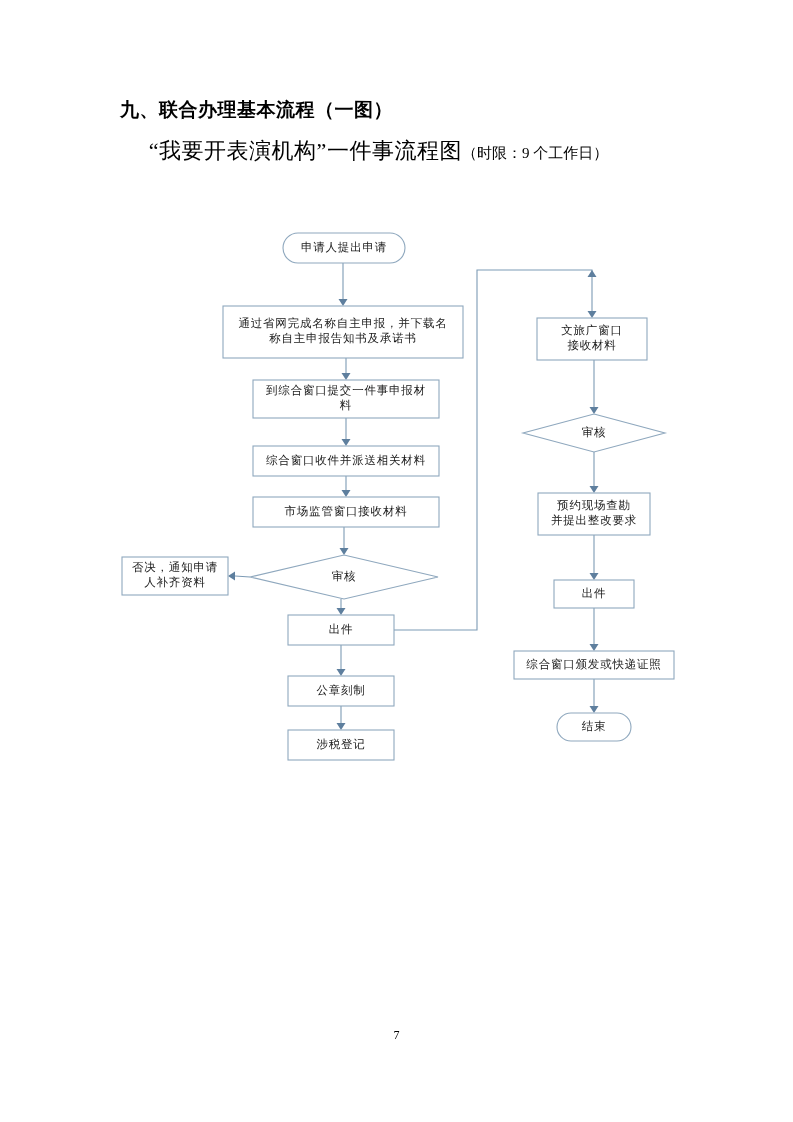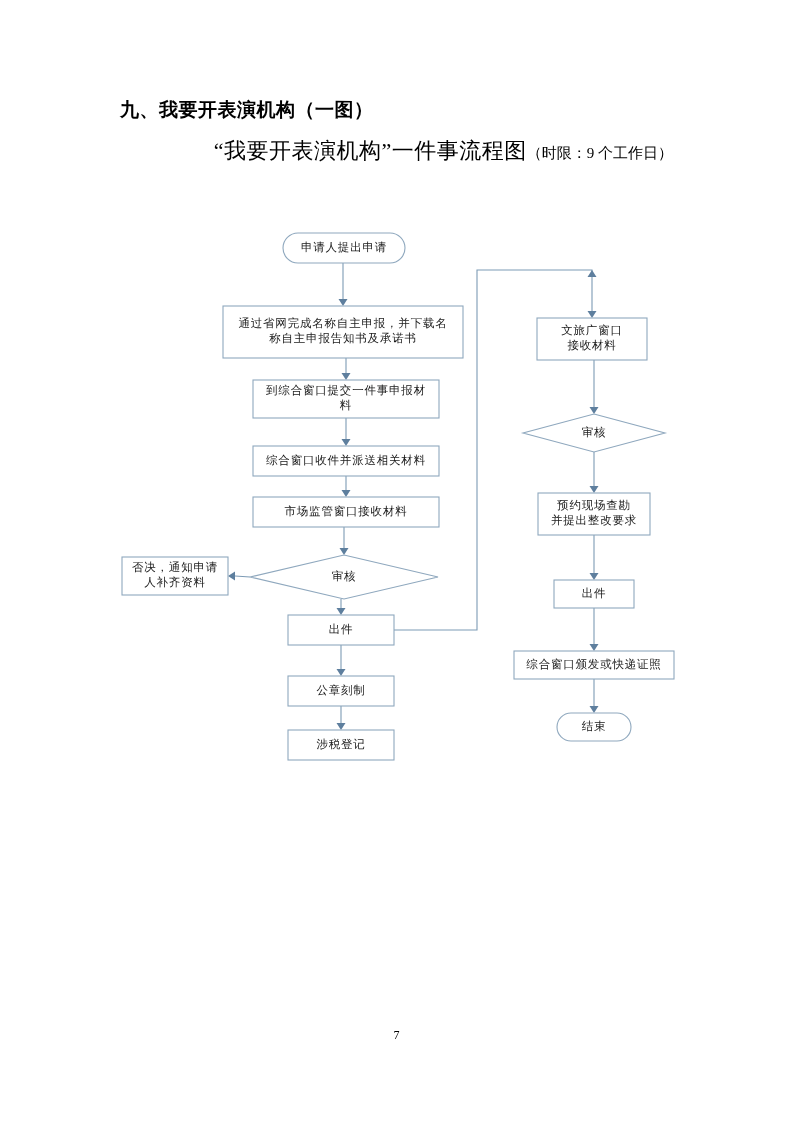--- a/index.html
+++ b/index.html
@@ -33,21 +33,21 @@
     padding: 0 0 0 120px;
     font-family: "Liberation Serif", "DejaVu Serif", serif;
     font-weight: bold;
     font-size: 19px;
     line-height: 28px;
     letter-spacing: 0.5px;
     color: #000;
   }
   .h-title-wrap {
     padding: 10px 120px 0 84px;
-    text-align: right;
+    text-align: center;
   }
   .h-title-main {
     font-family: "Liberation Serif", "DejaVu Serif", serif;
     font-size: 22px;
     line-height: 34px;
     letter-spacing: 0.5px;
     color: #000;
   }
   .h-title-sub {
     font-family: "Liberation Serif", "DejaVu Serif", serif;
@@ -102,21 +102,21 @@
     font-size: 12px;
     color: #000;
   }
 </style>
 </head>
 <body>
 
 <div class="page">
 
   <div class="heading-block">
-    <h1 class="h-section">九、我要开表演机构（一图）</h1>
+    <h1 class="h-section">九、联合办理基本流程（一图）</h1>
     <div class="h-title-wrap">
       <span class="h-title-main">“我要开表演机构”一件事流程图</span><span class="h-title-sub">（时限：9 个工作日）</span>
     </div>
   </div>
 
   <div class="chart-area">
     <svg class="flow" width="793" height="1122" viewBox="0 0 793 1122">
       <g id="edge-layer">
           <path d="M343,256 L343,292" class="edge-line"></path>
           <path d="M338.5,292 L347.5,292 L343,299 Z" class="edge-head"></path>

